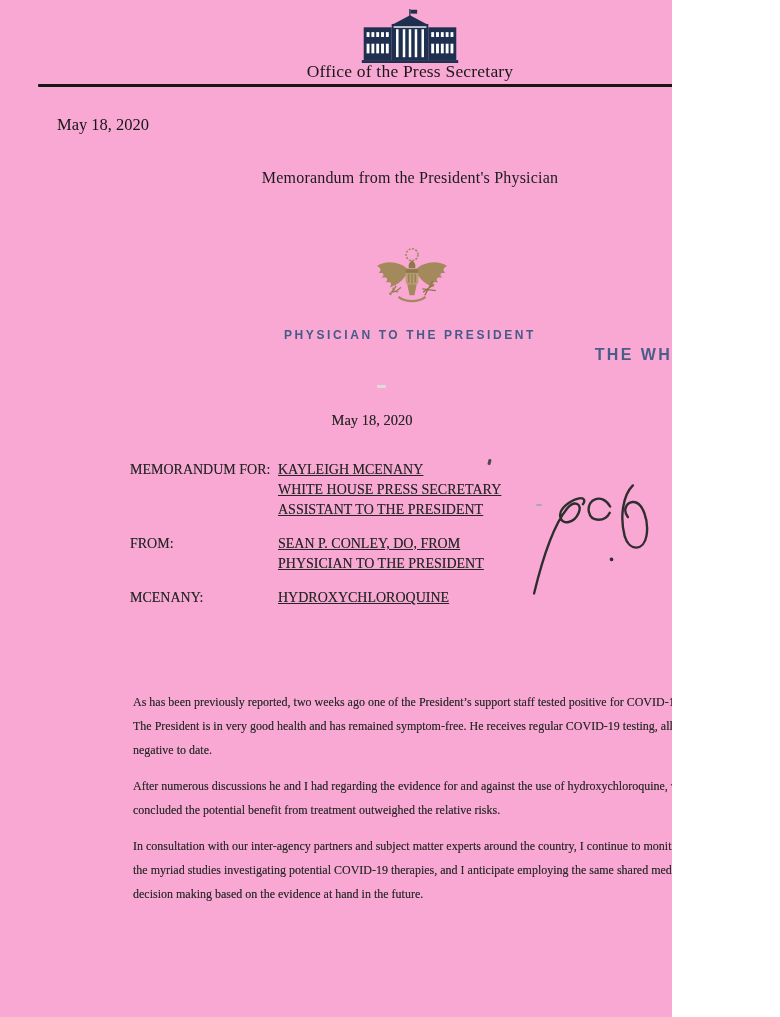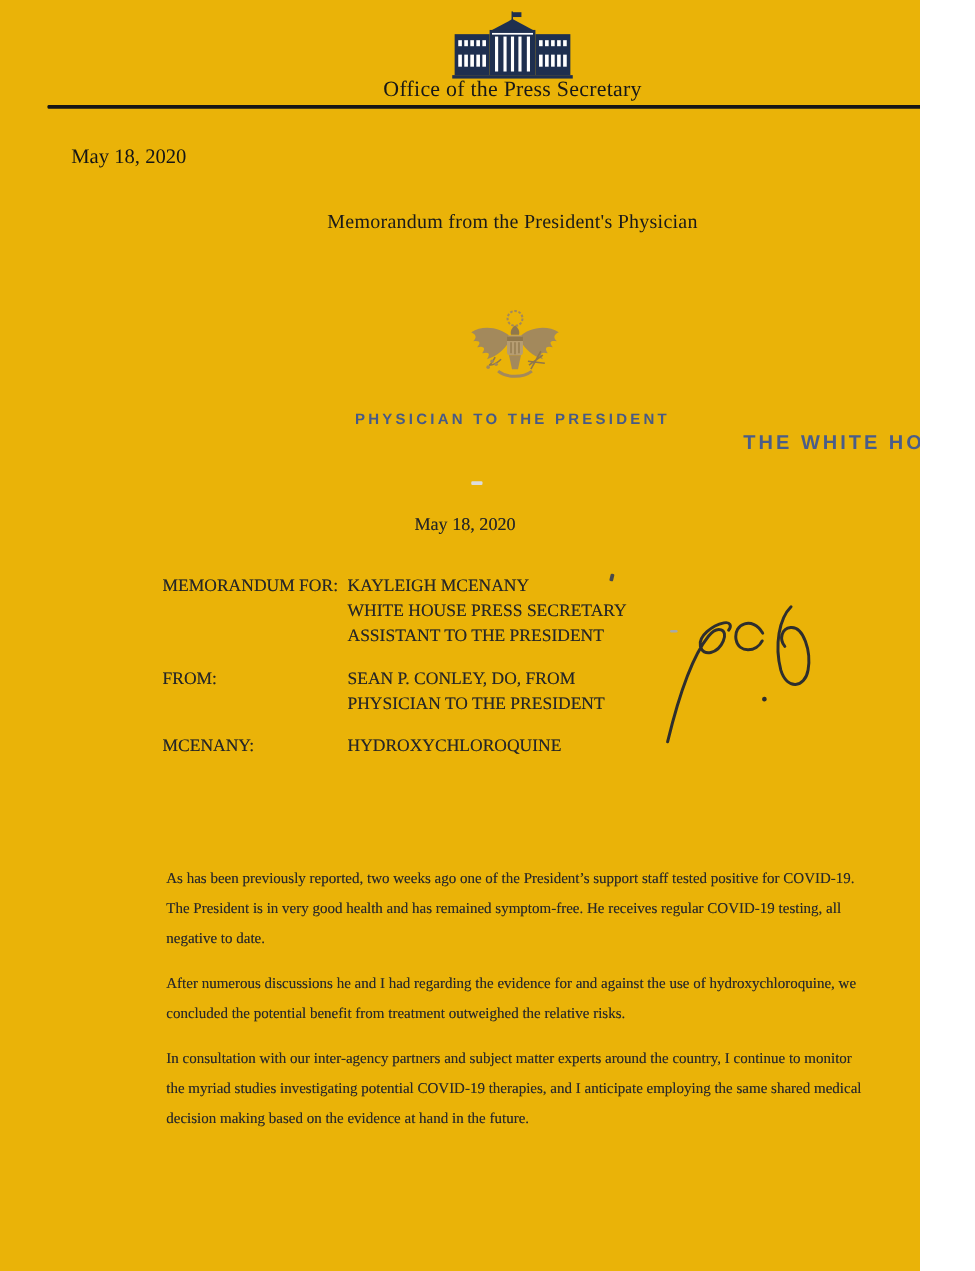--- a/index.html
+++ b/index.html
@@ -1,17 +1,17 @@
 <!DOCTYPE html>
 <html><head>
 <meta charset="utf-8">
 <style>
   html,body{margin:0;padding:0;background:#ffffff;}
   .page{
-    position:relative;width:736px;height:1017px;background:#eab308;
+    position:relative;width:672px;height:1017px;background:#f9a8d4;
     font-family:"Liberation Serif",serif;color:#1f1f1f;overflow:hidden;
   }
   
   .wh-logo{position:absolute;left:358px;top:9px;width:104px;height:54px;}
   .office-line{
     position:absolute;left:40px;top:61px;width:740px;text-align:center;
     font-size:17.5px;color:#181818;letter-spacing:.2px;
   }
   .header-rule{position:absolute;left:38px;top:84px;width:726px;height:3px;background:#161616;border-radius:1px;}
   .release-line{position:absolute;left:57px;top:91px;font-size:16.5px;color:#151515;}
@@ -36,21 +36,21 @@
   
   .memo-soft{text-shadow:0 0 .4px rgba(45,45,45,.55);}
   .memo-date{
     position:absolute;left:2px;top:412px;width:740px;text-align:center;
     font-size:14.5px;color:#262626;
   }
   .fields{position:absolute;left:130px;top:460px;font-size:14px;color:#262626;}
   .field-row{display:flex;margin-bottom:14px;}
   .field-label{width:148px;flex:none;line-height:20px;}
   .field-lines{line-height:20px;}
-  .field-lines div{line-height:20px;}
+  .field-lines div{line-height:20px;text-decoration:underline;}
   .signature{position:absolute;left:515px;top:455px;width:150px;height:155px;}
   .body-copy{
     position:absolute;left:133px;top:690px;width:562px;
     font-size:12px;line-height:24px;color:#292929;
   }
   .body-copy p{margin:0 0 12px 0;}
   
   .artifact{position:absolute;background:#555;border-radius:1px;}
   .a1{left:488px;top:459px;width:3px;height:6px;transform:rotate(14deg);background:#4a4a4a;}
   .a2{left:377px;top:385px;width:9px;height:3px;background:#dcdcdc;}

